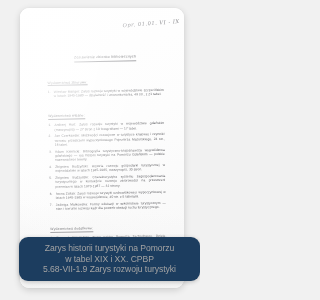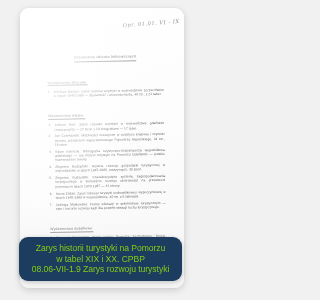--- a/index.html
+++ b/index.html
@@ -145,25 +145,25 @@
     color: #5f5f63;
   }
 
   li.entry .body { display: block; }
 
   
   #caption {
     position: absolute;
     left: 19px;
     top: 237px;
-    width: 163px;
+    width: 181px;
     padding: 6px 4px 6.5px 4px;
     border-radius: 9px;
     background: #1c3d5f;
-    color: #84cc16;
+    color: #a3a3a3;
     text-align: center;
     box-shadow: 0 1px 4px rgba(0,0,0,0.22);
   }
 
   #caption .cap-line {
     display: block;
     font-size: 8.6px;
     line-height: 10.6px;
     letter-spacing: -0.05px;
     white-space: nowrap;
@@ -250,16 +250,16 @@
           </ol>
         </div>
 
       </div>
     </div>
   </div>
 
   <div id="caption">
     <span class="cap-line">Zarys historii turystyki na Pomorzu</span>
     <span class="cap-line">w tabel XIX i XX. CPBP</span>
-    <span class="cap-line">08.06-VII-1.9 Zarys rozwoju turystyki</span>
+    <span class="cap-line">5.68-VII-1.9 Zarys rozwoju turystyki</span>
   </div>
 
 </div>
 
 </body></html>

